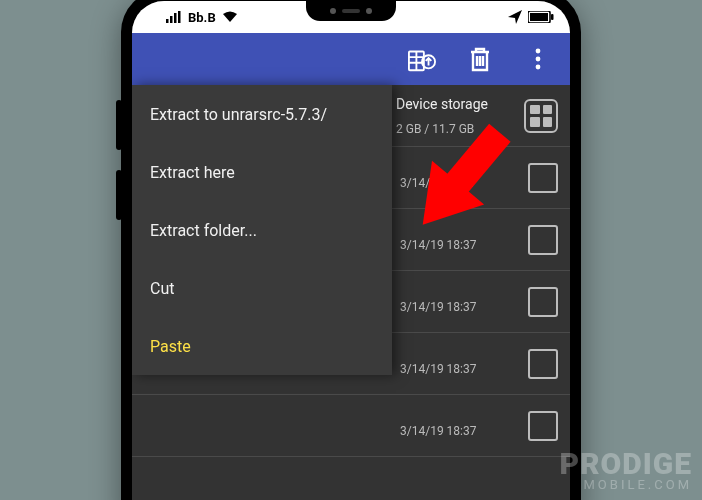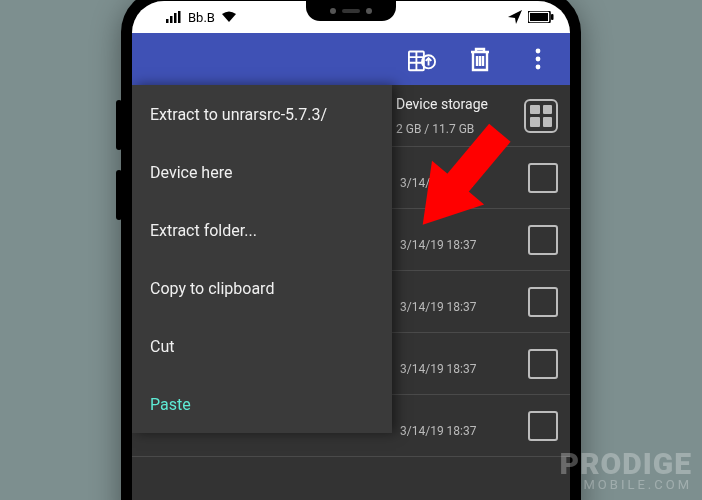--- a/index.html
+++ b/index.html
@@ -35,21 +35,21 @@
   }
 
   .status-bar {
     height: 32px;
     background: #fff;
     display: flex;
     align-items: center;
     justify-content: space-between;
     padding: 0 16px 0 34px;
     font-size: 13px;
-    font-weight: 400;
+    font-weight: 700;
     color: #000;
     position: relative;
   }
   .notch {
     position: absolute;
     left: 50%;
     transform: translateX(-50%);
     top: 0;
     width: 90px;
     height: 20px;
@@ -122,21 +122,21 @@
     color: #fff;
   }
   .context-menu .item {
     height: 58px;
     display: flex;
     align-items: center;
     padding: 0 18px;
     font-size: 16px;
     color: #f0f0f0;
   }
-  .context-menu .item.disabled { color: #5eead4; }
+  .context-menu .item.disabled { color: #fde047; }
 
   .arrow {
     position: absolute;
     left: 380px;
     top: 105px;
     z-index: 20;
     pointer-events: none;
   }
 
   .watermark {
@@ -265,23 +265,22 @@
           <div class="info">
               <div class="l2">3/14/19 18:37</div>
             </div>
           <div class="chk"></div>
         </div>
       </div>
     </div>
 
     <div class="context-menu">
       <div class="item">Extract to unrarsrc-5.7.3/</div>
-      <div class="item">Device here</div>
+      <div class="item">Extract here</div>
       <div class="item">Extract folder...</div>
-      <div class="item">Copy to clipboard</div>
       <div class="item">Cut</div>
       <div class="item disabled">Paste</div>
     </div>
 
   </div>
 </div>
 
 <div class="arrow">
   <svg width="150" height="150" viewBox="0 0 150 150">
     <g transform="rotate(40 75 75)">

